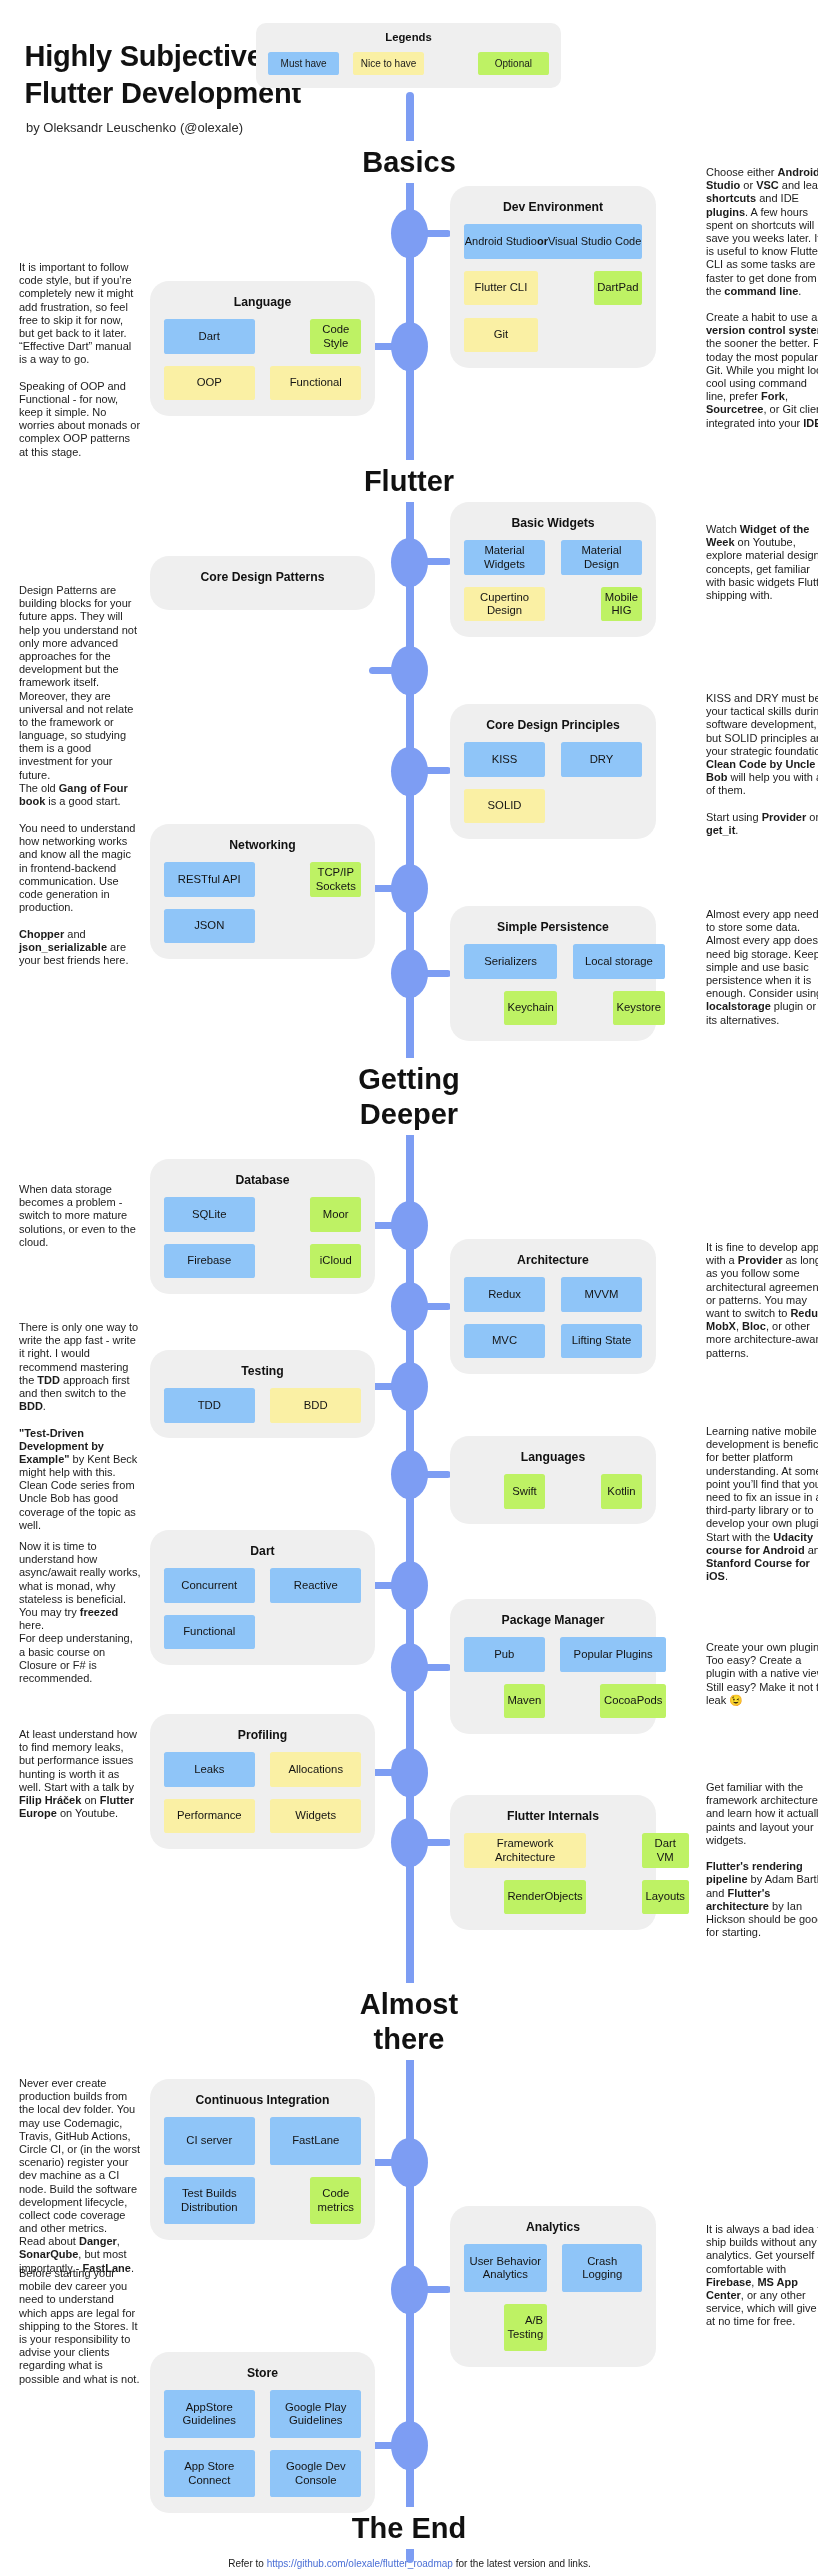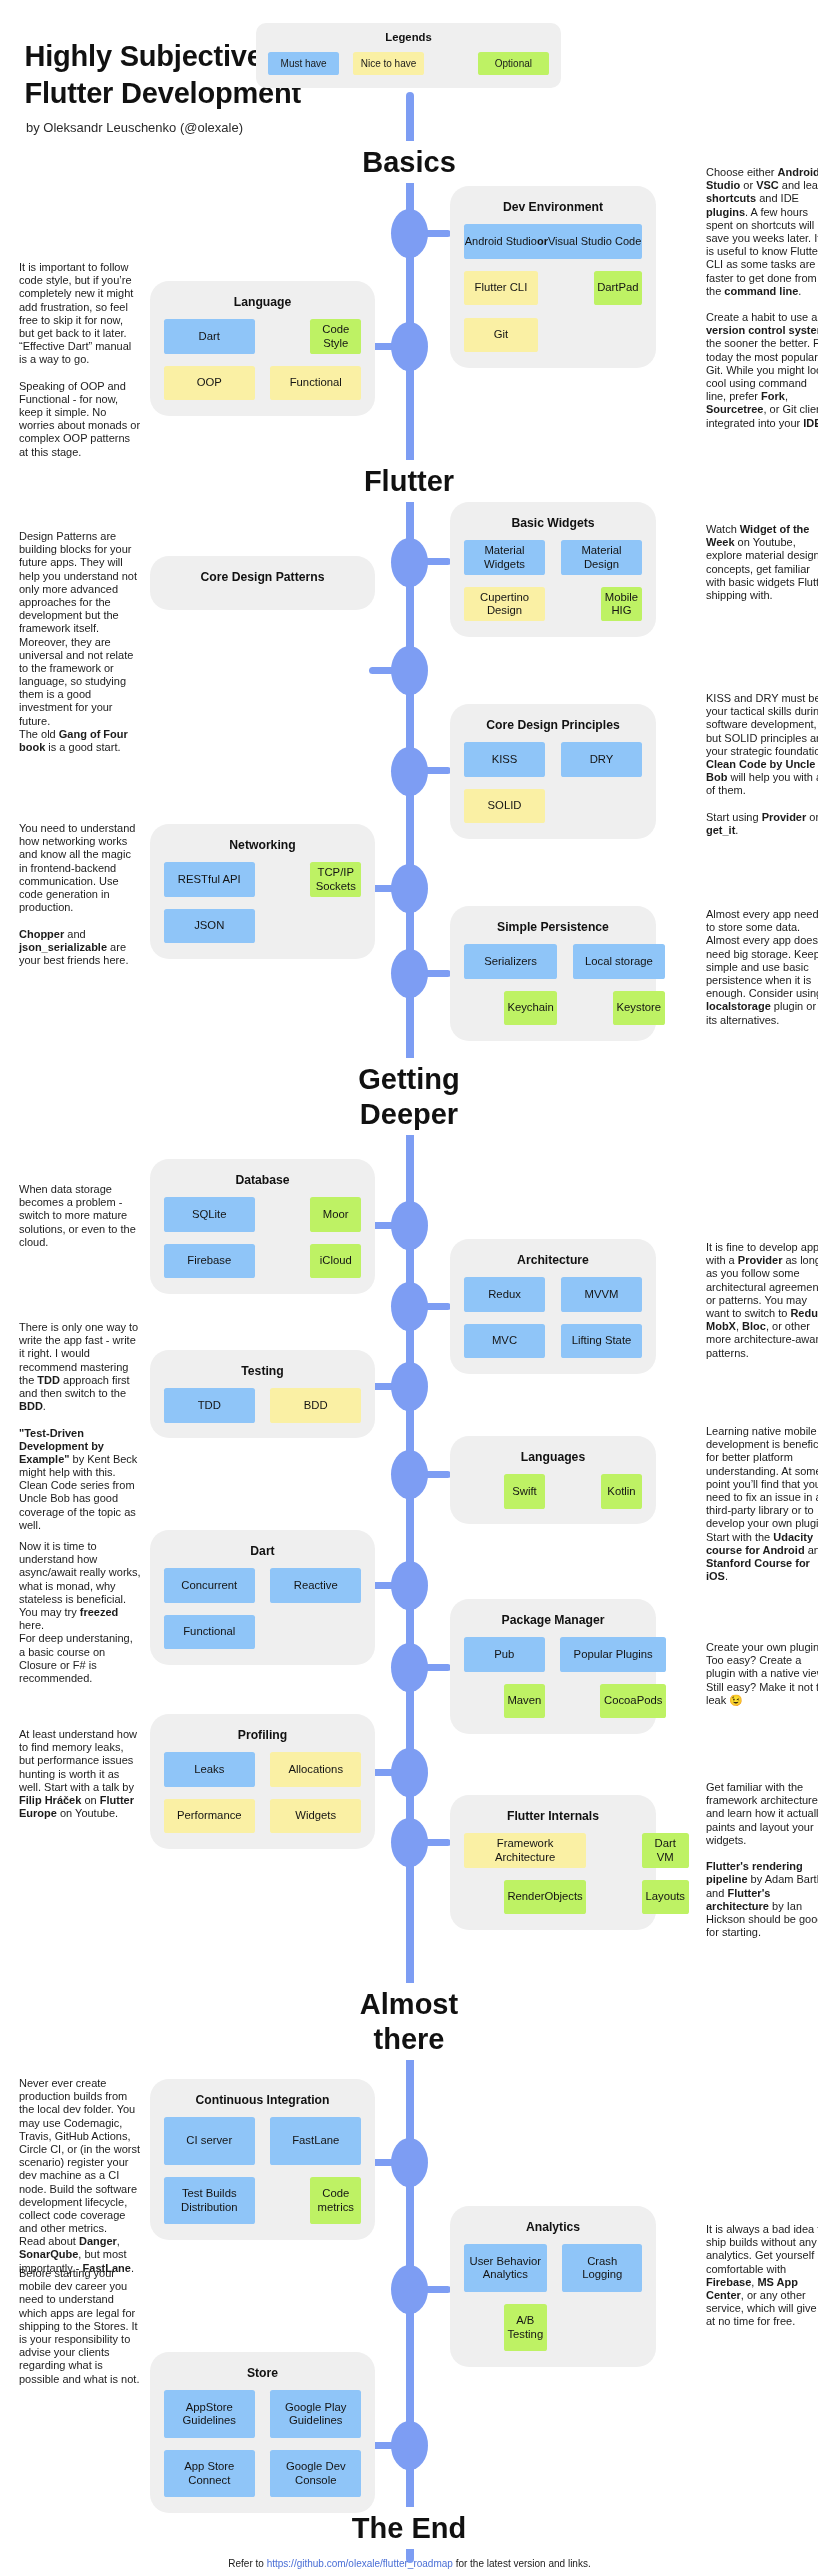--- a/index.html
+++ b/index.html
@@ -251,37 +251,37 @@
         <div class="chip must" style="min-height: 44px;">FastLane</div>
         <div class="chip must" style="min-height: 44px;">Test Builds Distribution</div>
         <div class="chip opt" style="min-height: 44px;">Code metrics</div>
       </div>
     </div>
   <div class="box right" style="top:2206px">
       <div class="box-title">Analytics</div>
       <div class="chips">
         <div class="chip must" style="min-height: 44px;">User Behavior Analytics</div>
         <div class="chip must" style="min-height: 44px;">Crash Logging</div>
-        <div class="chip opt" style="min-height: 44px;">A/B Testing</div>
+        <div class="chip opt" style="min-height: 44px; text-align: right;">A/B Testing</div>
       </div>
     </div>
   <div class="box left" style="top:2352px">
       <div class="box-title">Store</div>
       <div class="chips">
         <div class="chip must" style="min-height: 44px;">AppStore Guidelines</div>
         <div class="chip must" style="min-height: 44px;">Google Play Guidelines</div>
         <div class="chip must" style="min-height: 44px;">App Store Connect</div>
         <div class="chip must" style="min-height: 44px;">Google Dev Console</div>
       </div>
     </div>
 
   <div class="note" style="left:19px;top:261px"><span>It is important to follow code style, but if you’re completely new it might add frustration, so feel free to skip it for now, but get back to it later. “Effective Dart” manual is a way to go.
 
 Speaking of OOP and Functional - for now, keep it simple. No worries about monads or complex OOP patterns at this stage.</span></div>
-  <div class="note" style="left:19px;top:530px"><span>Design Patterns are building blocks for your future apps. They will help you understand not only more advanced approaches for the development but the framework itself. Moreover, they are universal and not relate to the framework or language, so studying them is a good investment for your future.
+  <div class="note" style="left:19px;top:584px"><span>Design Patterns are building blocks for your future apps. They will help you understand not only more advanced approaches for the development but the framework itself. Moreover, they are universal and not relate to the framework or language, so studying them is a good investment for your future.
 The old </span><span class="b">Gang of Four book</span><span> is a good start.</span></div>
   <div class="note" style="left:19px;top:822px"><span>You need to understand how networking works and know all the magic in frontend-backend communication. Use code generation in production.
 
 </span><span class="b">Chopper</span><span> and </span><span class="b">json_serializable</span><span> are your best friends here.</span></div>
   <div class="note" style="left:19px;top:1183px"><span>When data storage becomes a problem - switch to more mature solutions, or even to the cloud.</span></div>
   <div class="note" style="left:19px;top:1321px"><span>There is only one way to write the app fast - write it right. I would recommend mastering the </span><span class="b">TDD</span><span> approach first and then switch to the </span><span class="b">BDD</span><span>.
 
 </span><span class="b">"Test-Driven Development by Example"</span><span> by Kent Beck might help with this. Clean Code series from Uncle Bob has good coverage of the topic as well.</span></div>
   <div class="note" style="left:19px;top:1540px"><span>Now it is time to understand how async/await really works, what is monad, why stateless is beneficial.
 You may try </span><span class="b">freezed</span><span> here.

